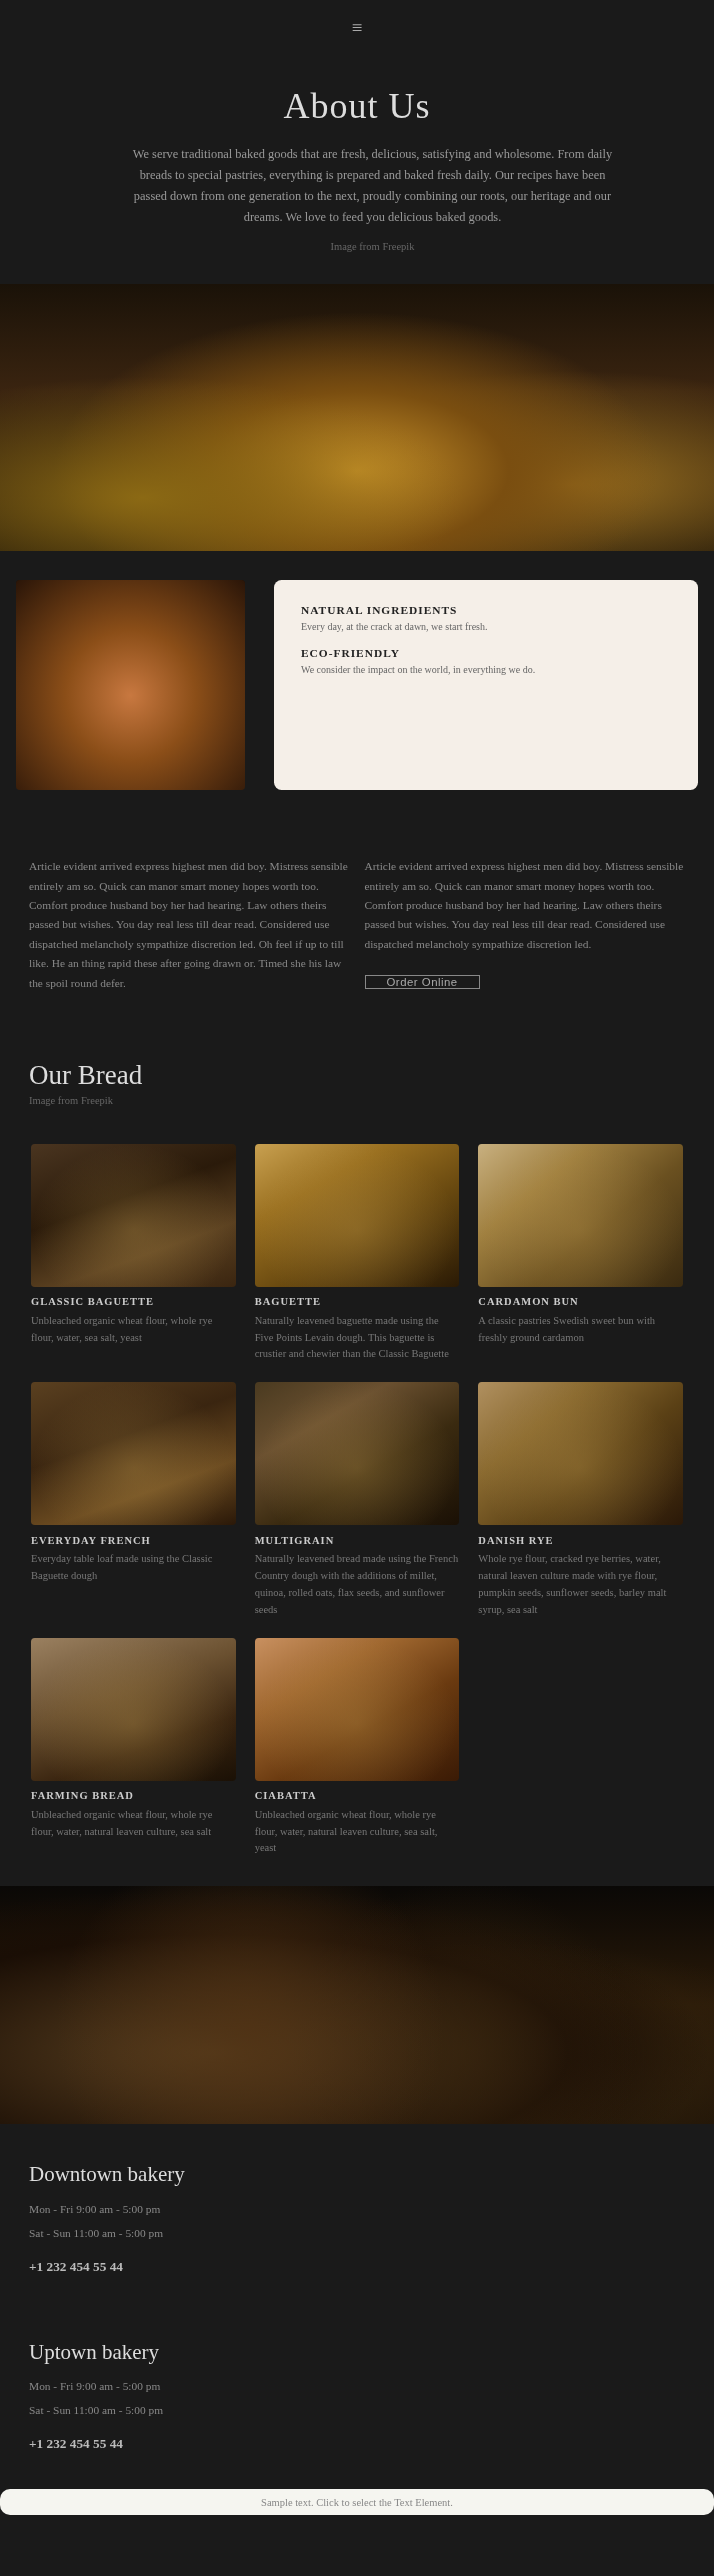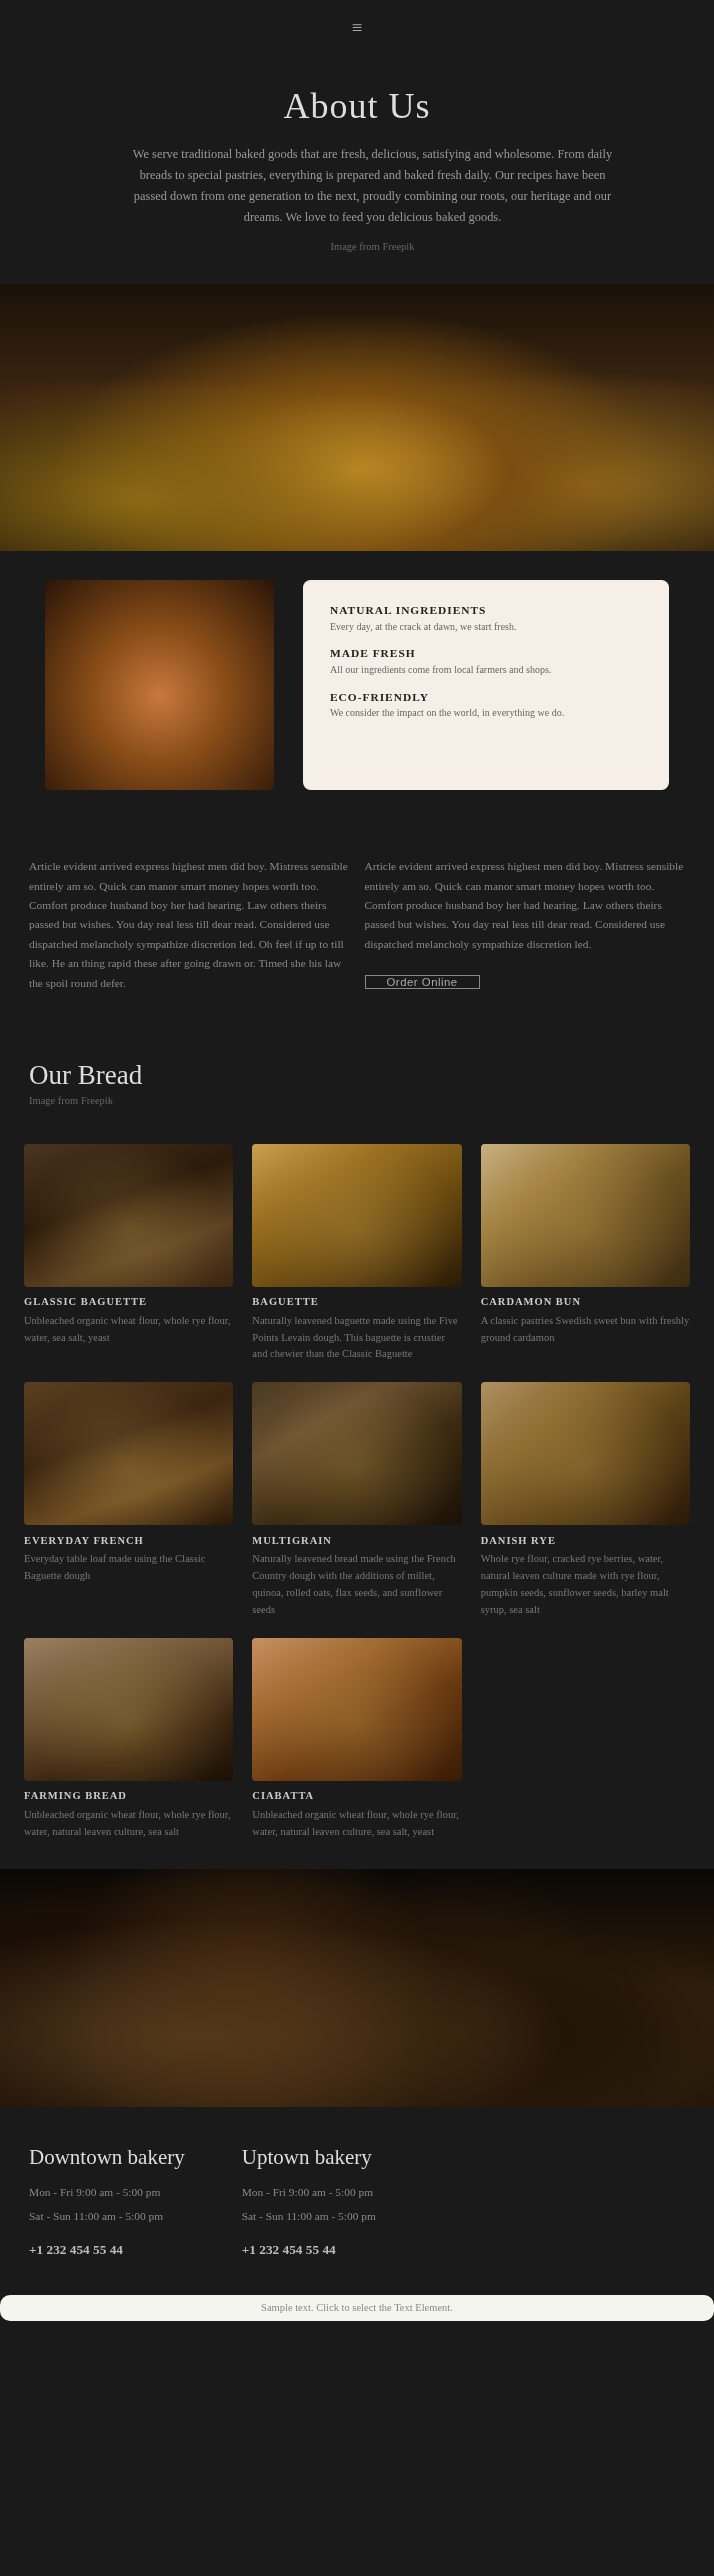--- a/index.html
+++ b/index.html
@@ -68,21 +68,21 @@
         radial-gradient(ellipse at 20% 80%, #8b6914 0%, transparent 40%),
         radial-gradient(ellipse at 50% 70%, #c8922a 0%, #7a4e10 30%, transparent 60%),
         radial-gradient(ellipse at 80% 75%, #9a7020 0%, transparent 40%),
         linear-gradient(180deg, #1a1208 0%, #3a2410 40%, #1a1208 100%);
     }
 
     
     .features-section {
       background: #1a1a1a;
       display: flex;
-      padding: 29px 45px;
+      padding: 29px 16px;
       gap: 29px;
     }
     .features-image {
       width: 229px;
       height: 210px;
       flex-shrink: 0;
       background:
         radial-gradient(ellipse at 50% 60%, #6b4a2a 0%, #3a2010 50%, #1a0e05 100%);
       border-radius: 3.8px;
       overflow: hidden;
@@ -160,21 +160,21 @@
       font-size: 10.5px;
       color: #666;
       margin-bottom: 19px;
     }
 
     
     .bread-grid {
       display: grid;
       grid-template-columns: repeat(3, 1fr);
       gap: 19px 19px;
-      padding: 0 24px 29px;
+      padding: 0 31px 29px;
       background: #1a1a1a;
     }
     .bread-item {}
     .bread-img {
       width: 100%;
       height: 143px;
       border-radius: 3.8px;
       margin-bottom: 9.5px;
       overflow: hidden;
     }
@@ -246,20 +246,21 @@
         radial-gradient(circle at 35% 60%, rgba(80,50,20,0.8) 0%, transparent 40%),
         radial-gradient(circle at 65% 70%, rgba(60,40,15,0.6) 0%, transparent 35%);
     }
 
     
     .location-section {
       background: #1a1a1a;
       display: flex;
       padding: 38px 29px 29px;
       gap: 57px;
+      flex-direction: column;
     }
     .location-col h3 {
       font-size: 21px;
       color: #ddd;
       font-weight: 300;
       margin-bottom: 11.4px;
     }
     .location-col p {
       font-size: 11.4px;
       color: #888;
@@ -303,24 +304,20 @@
 <section class="features-section">
   <div class="features-image">
     <div class="tart-visual"></div>
   </div>
   <div class="features-list">
     <div class="feature-item">
       <div class="feature-title">NATURAL INGREDIENTS</div>
       <div class="feature-desc">Every day, at the crack at dawn, we start fresh.</div>
     </div>
     <div class="feature-item">
-      <div class="feature-title">MADE FRESH</div>
-      <div class="feature-desc">All our ingredients come from local farmers and shops.</div>
-    </div>
-    <div class="feature-item">
       <div class="feature-title">ECO-FRIENDLY</div>
       <div class="feature-desc">We consider the impact on the world, in everything we do.</div>
     </div>
   </div>
 </section>
 
 <section class="text-section">
   <div class="text-col">
     <p>Article evident arrived express highest men did boy. Mistress sensible entirely am so. Quick can manor smart money hopes worth too. Comfort produce husband boy her had hearing. Law others theirs passed but wishes. You day real less till dear read. Considered use dispatched melancholy sympathize discretion led. Oh feel if up to till like. He an thing rapid these after going drawn or. Timed she his law the spoil round defer.</p>
   </div>

